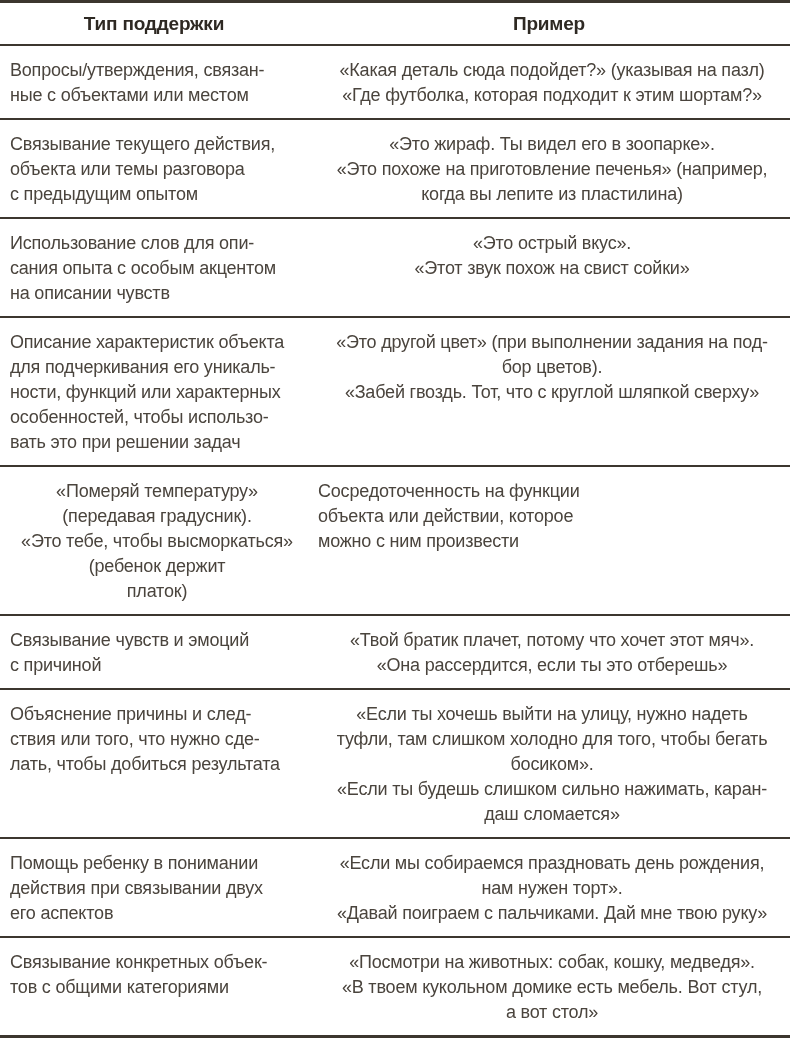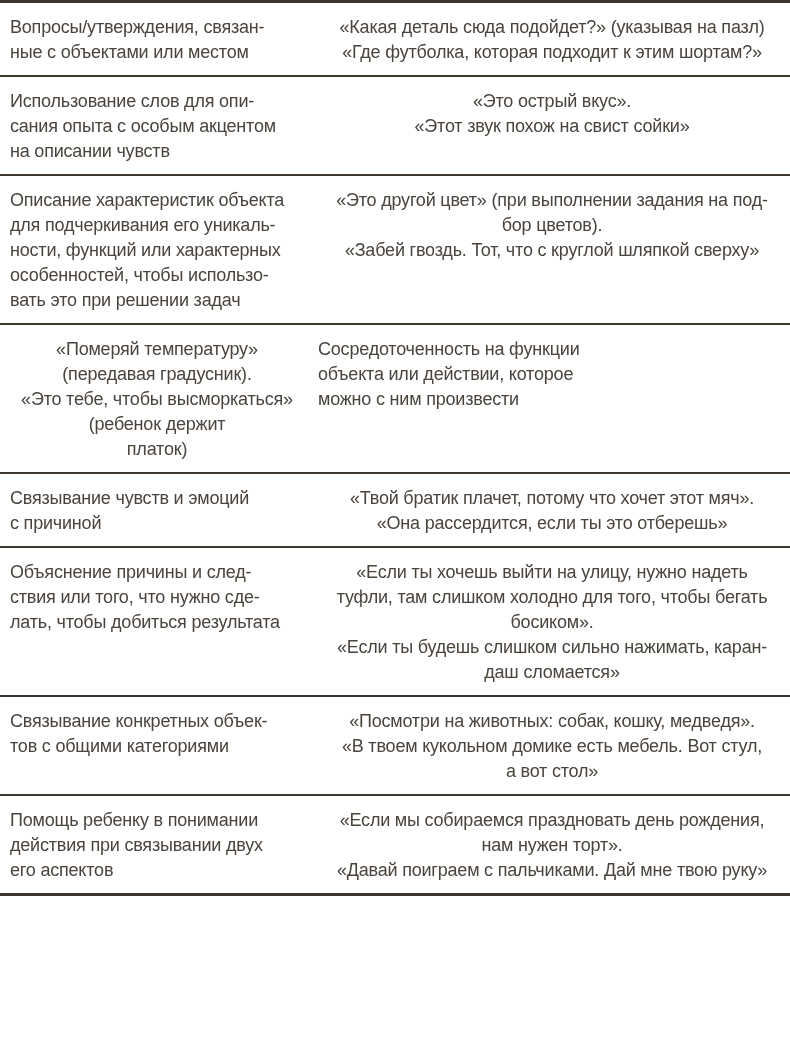--- a/index.html
+++ b/index.html
@@ -46,28 +46,40 @@
     overflow:hidden;
   }
   .cell.example{padding-left:10px;text-align:center;}
 </style>
 </head>
 <body>
 
 <div class="page">
   <div class="tbl">
 
+    <div class="tr th-row">
+      <div class="th">Тип поддержки</div>
+      <div class="th">Пример</div>
+    </div>
 
     <div class="tr">
       <div class="cell type">Вопросы/утверждения, связан-
 ные с объектами или местом</div>
       <div class="cell example">«Какая деталь сюда подойдет?» (указывая на пазл)
 «Где футболка, которая подходит к этим шортам?»</div>
     </div>
 
+    <div class="tr">
+      <div class="cell type">Связывание текущего действия,
+объекта или темы разговора
+с предыдущим опытом</div>
+      <div class="cell example">«Это жираф. Ты видел его в зоопарке».
+«Это похоже на приготовление печенья» (например,
+когда вы лепите из пластилина)</div>
+    </div>
 
     <div class="tr">
       <div class="cell type">Использование слов для опи-
 сания опыта с особым акцентом
 на описании чувств</div>
       <div class="cell example">«Это острый вкус».
 «Этот звук похож на свист сойки»</div>
     </div>
 
     <div class="tr">
@@ -103,30 +115,30 @@
 ствия или того, что нужно сде-
 лать, чтобы добиться результата</div>
       <div class="cell example">«Если ты хочешь выйти на улицу, нужно надеть
 туфли, там слишком холодно для того, чтобы бегать
 босиком».
 «Если ты будешь слишком сильно нажимать, каран-
 даш сломается»</div>
     </div>
 
     <div class="tr">
-      <div class="cell type">Связывание конкретных объек-
-тов с общими категориями</div>
-      <div class="cell example">«Посмотри на животных: собак, кошку, медведя».
-«В твоем кукольном домике есть мебель. Вот стул,
-а вот стол»</div>
-    </div>
-
-    <div class="tr">
       <div class="cell type">Помощь ребенку в понимании
 действия при связывании двух
 его аспектов</div>
       <div class="cell example">«Если мы собираемся праздновать день рождения,
 нам нужен торт».
 «Давай поиграем с пальчиками. Дай мне твою руку»</div>
     </div>
 
+    <div class="tr">
+      <div class="cell type">Связывание конкретных объек-
+тов с общими категориями</div>
+      <div class="cell example">«Посмотри на животных: собак, кошку, медведя».
+«В твоем кукольном домике есть мебель. Вот стул,
+а вот стол»</div>
+    </div>
+
   </div>
 </div>
 
 </body></html>

